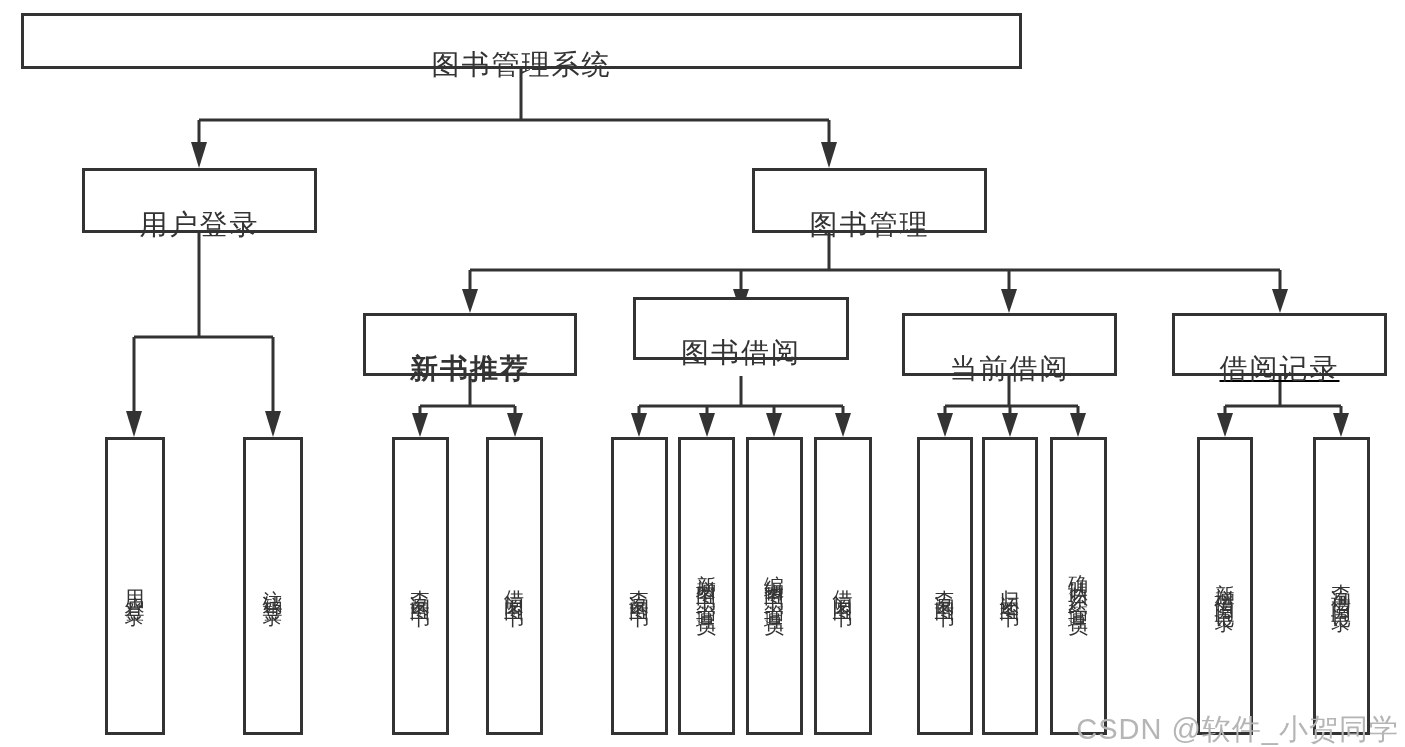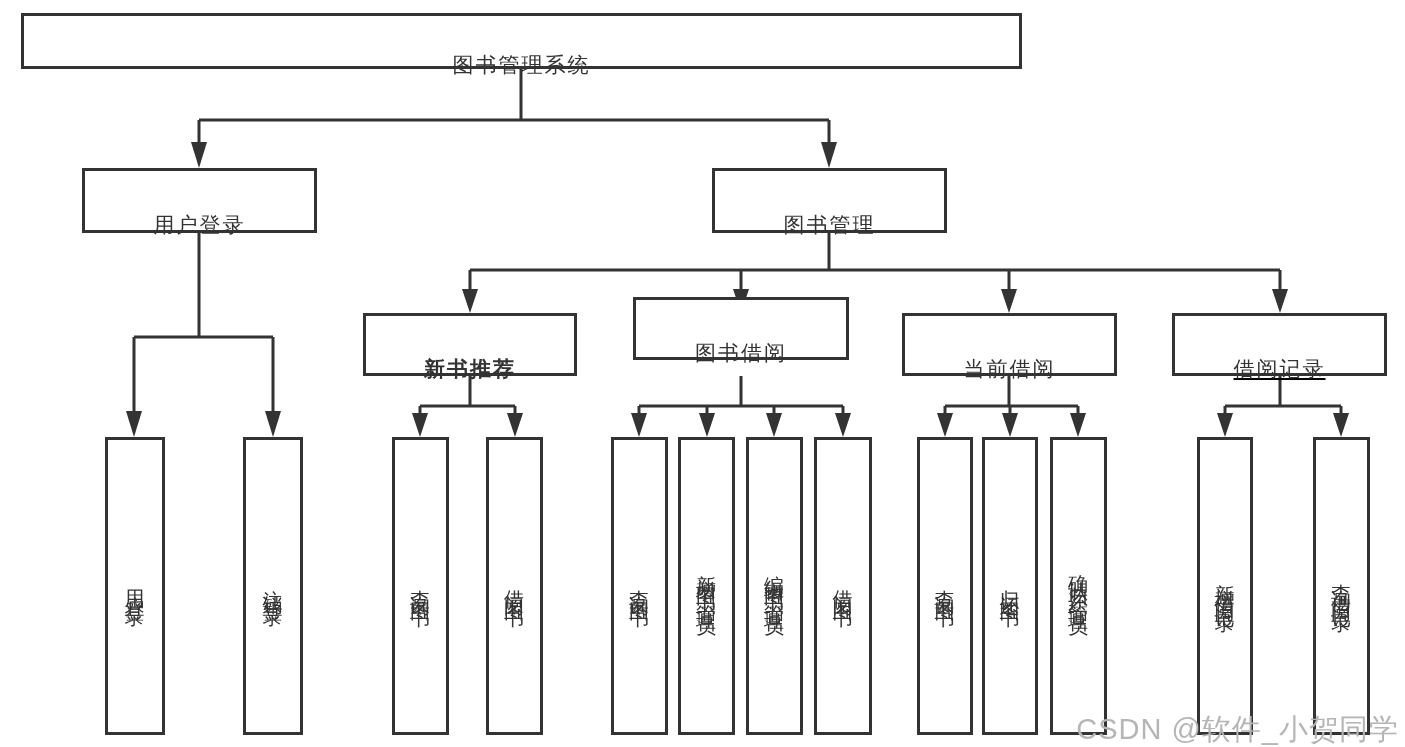--- a/index.html
+++ b/index.html
@@ -25,21 +25,21 @@
     position: absolute;
     box-sizing: border-box;
     border: 3px solid #333333;
     background: #ffffff;
     display: flex;
     align-items: center;
     justify-content: center;
     z-index: 2;
   }
   .node .lbl {
-    font-size: 21px;
+    font-size: 28px;
     color: #333333;
     letter-spacing: 2px;
     white-space: nowrap;
     margin-top: 48px;
   }
   .leaf {
     position: absolute;
     top: 437px;
     height: 298px;
     box-sizing: border-box;
@@ -114,21 +114,21 @@
     </g>
   </svg>
 
   <div class="node" style="left:21px; top:13px; width:1001px; height:56px;">
     <span class="lbl">图书管理系统</span>
   </div>
 
   <div class="node" style="left:82px; top:168px; width:235px; height:65px;">
     <span class="lbl">用户登录</span>
   </div>
-  <div class="node" style="left:712px; top:168px; width:235px; height:65px;">
+  <div class="node" style="left:752px; top:168px; width:235px; height:65px;">
     <span class="lbl">图书管理</span>
   </div>
 
   <div class="node" style="left:363px; top:313px; width:214px; height:63px;font-weight:bold;">
     <span class="lbl">新书推荐</span>
   </div>
   <div class="node" style="left:633px; top:297px; width:216px; height:63px;">
     <span class="lbl">图书借阅</span>
   </div>
   <div class="node" style="left:902px; top:313px; width:215px; height:63px;">

